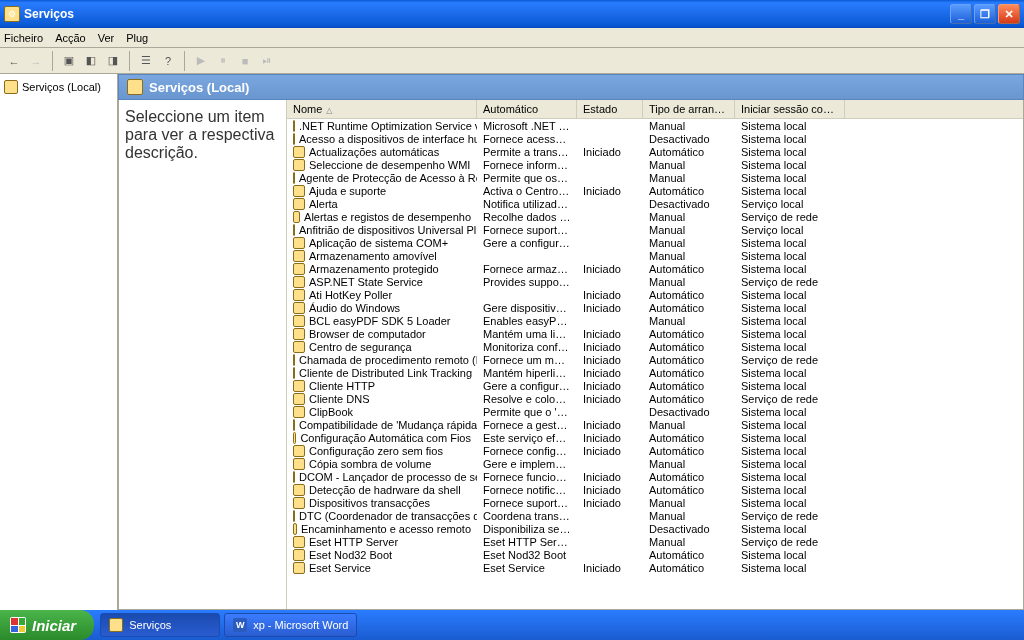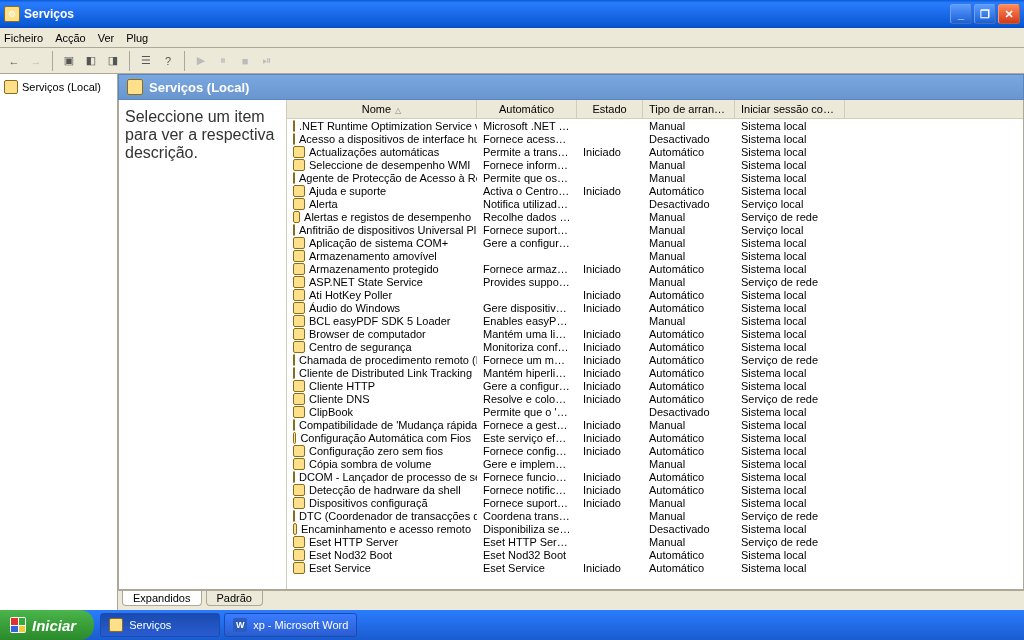--- a/index.html
+++ b/index.html
@@ -36,21 +36,21 @@
   .appbody { flex:1; display:flex; background:#fff; min-height:0;}
   .leftpane { width:118px; background:#fff; border-right:1px solid #aca899; padding:6px 4px; font-size:11px;}
   .leftitem { display:flex; align-items:center; gap:4px;}
   .gear { width:14px;height:14px;background:#ffe08a;border:1px solid #8a6d1b;border-radius:2px;display:inline-block;}
   .rightpane { flex:1; display:flex; flex-direction:column; min-height:0;}
   .panehdr { background:linear-gradient(#7ba7e0,#6a96d0); color:#fff; font-weight:bold; font-size:13px; padding:4px 8px; display:flex; align-items:center; gap:6px; border:1px solid #5a86c0;}
   .rsplit { flex:1; display:flex; min-height:0; border:1px solid #aca899; border-top:none;}
   .descarea { width:168px; padding:8px 6px; font-size:16px; color:#333; border-right:1px solid #d0cdbd;}
   .listarea { flex:1; display:flex; flex-direction:column; min-height:0; background:#fff;}
   .colhdr { display:flex; background:#ece9d8; border-bottom:1px solid #d0cdbd;}
-  .colhdr div { padding:3px 6px; border-right:1px solid #d0cdbd; font-size:11px; color:#000; overflow:hidden; white-space:nowrap; text-overflow:ellipsis;text-align:center;}
+  .colhdr div { padding:3px 6px; border-right:1px solid #d0cdbd; font-size:11px; color:#000; overflow:hidden; white-space:nowrap; text-overflow:ellipsis;}
   .rows { flex:1; overflow-y:scroll;}
   .row { display:flex; }
   .row div { padding:0.5px 6px; font-size:11px; color:#000; overflow:hidden; white-space:nowrap; text-overflow:ellipsis;}
   .row .c0 { display:flex; align-items:center; gap:4px;}
   .c0{width:190px;} .c1{width:100px;} .c2{width:66px;} .c3{width:92px;} .c4{width:110px;}
   .colhdr .c0{width:190px;} .colhdr .c1{width:100px;} .colhdr .c2{width:66px;} .colhdr .c3{width:92px;} .colhdr .c4{width:110px;}
   .tabs { height:20px; background:#ece9d8; border-top:1px solid #aca899; display:flex; align-items:flex-start;}
   .tab { border:1px solid #aca899; border-top:none; padding:1px 10px; font-size:11px; background:#fff; border-radius:0 0 4px 4px; margin-left:4px;}
   .tab.inactive{ background:#ece9d8;}
   
@@ -422,21 +422,21 @@
                 <span>Detecção de hadrware da shell</span>
               </div>
               <div class="c1">Fornece notificações…</div>
               <div class="c2">Iniciado</div>
               <div class="c3">Automático</div>
               <div class="c4">Sistema local</div>
             </div>
             <div class="row">
               <div class="c0">
                 <span class="gear" style="width:12px;height:12px;"></span>
-                <span>Dispositivos configuraçã</span>
+                <span>Dispositivos transacções</span>
               </div>
               <div class="c1">Fornece suporte de …</div>
               <div class="c2">Iniciado</div>
               <div class="c3">Manual</div>
               <div class="c4">Sistema local</div>
             </div>
             <div class="row">
               <div class="c0">
                 <span class="gear" style="width:12px;height:12px;"></span>
                 <span>DTC (Coordenador de transacções distribuí…</span>
@@ -481,24 +481,20 @@
                 <span class="gear" style="width:12px;height:12px;"></span>
                 <span>Eset Service</span>
               </div>
               <div class="c1">Eset Service</div>
               <div class="c2">Iniciado</div>
               <div class="c3">Automático</div>
               <div class="c4">Sistema local</div>
             </div>
           </div>
       </div>
-    </div>
-    <div class="tabs">
-      <div class="tab">Expandidos</div>
-      <div class="tab inactive">Padrão</div>
     </div>
   </div>
 </div>
 
 <div class="taskbar">
   <div class="start">
     <span class="startflag">
         <span></span>
         <span></span>
         <span></span>

